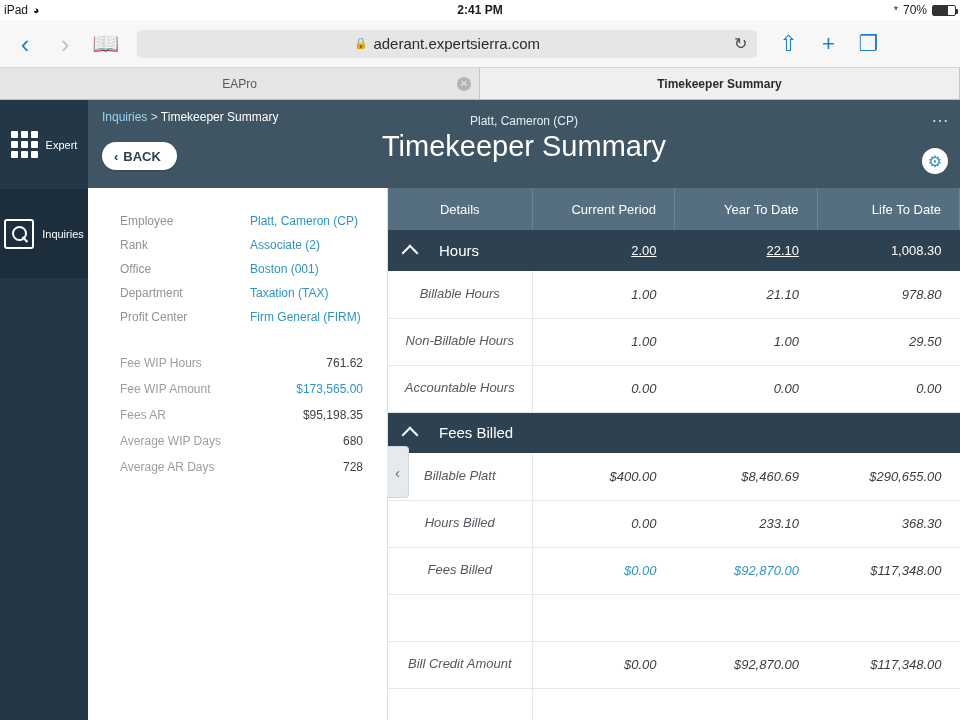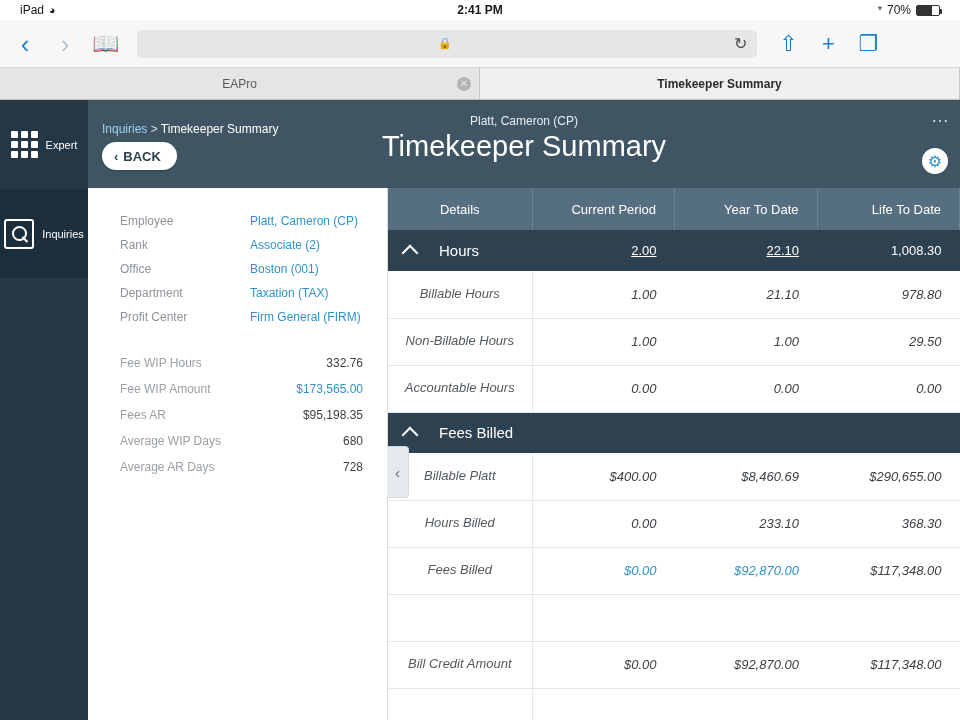--- a/index.html
+++ b/index.html
@@ -7,21 +7,21 @@
     width: 960px; height: 720px;
     font-family: "Liberation Sans", sans-serif;
     background: #ffffff;
     overflow: hidden;
   }
 
   
   .statusbar {
     height: 20px; background: #ffffff; color: #1a1a1a;
     display: flex; align-items: center; font-size: 12px;
-    padding: 0 20px; position: relative;
+    padding: 0 4px; position: relative;
   }
   .sb-left { display: flex; align-items: center; gap: 5px; }
   .sb-center {
     position: absolute; left: 0; right: 0; text-align: center;
     font-size: 12px; font-weight: bold;
   }
   .sb-right {
     margin-left: auto; display: flex; align-items: center; gap: 5px;
     position: relative; z-index: 2;
   }
@@ -108,21 +108,21 @@
 
   
   .content { flex: 1; display: flex; flex-direction: column; min-width: 0; }
 
   
   .hdr {
     background: #3f5564; color: #ffffff; height: 88px;
     position: relative; flex: 0 0 88px;
   }
   .crumbs {
-    font-size: 12px; padding: 22px 0 0 14px; color: #ffffff;
+    font-size: 12px; padding: 10px 0 0 14px; color: #ffffff;
   }
   .crumbs a { color: #9fd4ef; text-decoration: none; }
   .crumbs .sep { color: #d4dde3; }
   .hdr-center {
     position: absolute; left: 0; right: 0; top: 14px; text-align: center;
   }
   .hdr-sub { font-size: 12px; color: #e7eef2; }
   .hdr-title { font-size: 29px; font-weight: 300; margin-top: 2px; }
   .backbtn {
     position: absolute; left: 14px; top: 42px;
@@ -222,20 +222,21 @@
       </span>
   </div>
 </div>
 
 <div class="browserbar">
   <div class="navbtn">‹</div>
   <div class="navbtn disabled">›</div>
   <div class="bookicon">📖</div>
   <div class="urlbar">
     <span class="lock">🔒</span>
+    <span class="urltext">aderant.expertsierra.com</span>
     <span class="reload">↻</span>
   </div>
   <div class="tbicon">⇧</div>
   <div class="tbicon">+</div>
   <div class="tbicon">❐</div>
 </div>
 
 <div class="tabstrip">
   <div class="tab">
     <span>EAPro</span>
@@ -310,21 +311,21 @@
         </div>
         <div class="kv">
           <span class="k">Profit Center</span>
           <span class="v link">Firm General (FIRM)</span>
         </div>
 
         <div class="spacer"></div>
 
         <div class="kvr">
           <span class="k">Fee WIP Hours</span>
-          <span class="v">332.76</span>
+          <span class="v">761.62</span>
         </div>
         <div class="kvr">
           <span class="k">Fee WIP Amount</span>
           <span class="v link">$173,565.00</span>
         </div>
         <div class="kvr">
           <span class="k">Fees AR</span>
           <span class="v">$95,198.35</span>
         </div>
         <div class="kvr">

